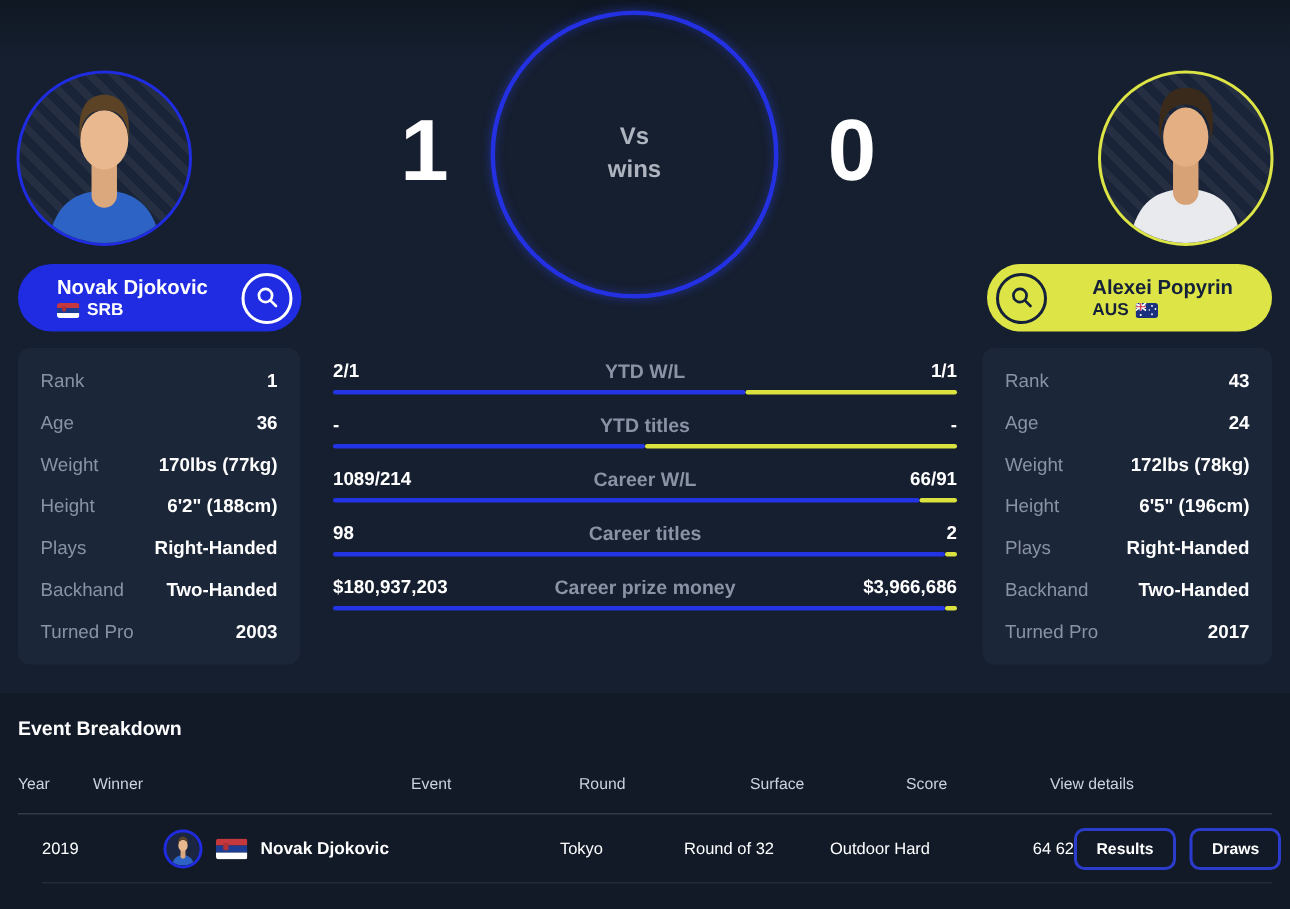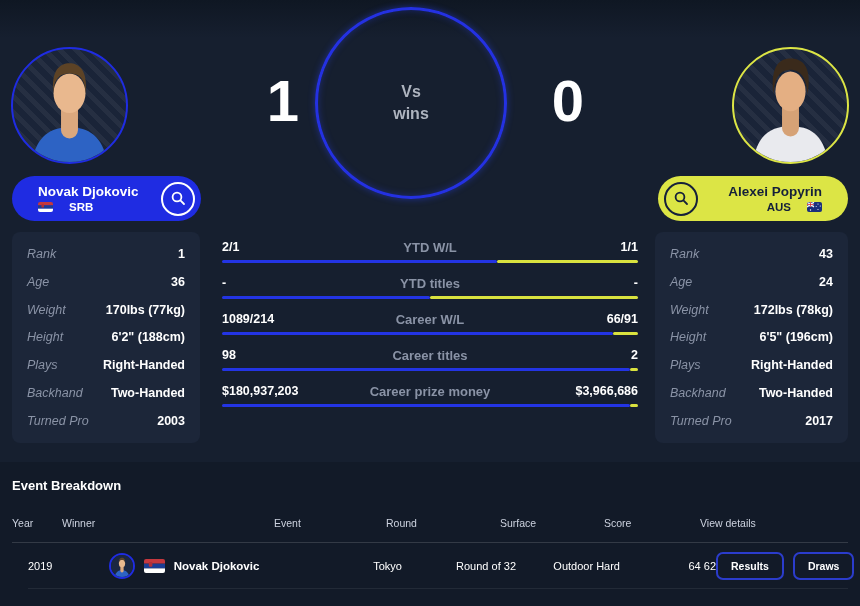--- a/index.html
+++ b/index.html
@@ -36,56 +36,56 @@
   .avatar svg{position:absolute;left:0;top:0;width:100%;height:100%;}
   
   .big-score{
     position:absolute;top:72px;width:70px;text-align:center;
     font-size:58px;font-weight:bold;color:#fff;line-height:1;
   }
   .big-score.left{left:248px;}
   .big-score.right{left:533px;}
   
   .vs-circle{
-    position:absolute;left:315px;top:7px;width:192px;height:192px;
+    position:absolute;left:327px;top:7px;width:192px;height:192px;
     border-radius:50%;border:3px solid #2431e2;
     box-shadow:0 0 7px rgba(45,70,255,.45), inset 0 0 7px rgba(45,70,255,.35);
     display:flex;flex-direction:column;align-items:center;justify-content:center;
     color:#aeb4bf;font-weight:bold;font-size:16px;line-height:1.35;
   }
   
   .pill{
     position:absolute;top:176px;height:45px;border-radius:23px;
     display:flex;align-items:center;
   }
   .pill-left{left:12px;width:189px;background:var(--accent-blue);color:#fff;padding:0 6px 0 26px;}
   .pill-right{left:658px;width:190px;background:var(--accent-lime);color:#15203a;padding:0 26px 0 6px;}
   .pill .who{display:flex;flex-direction:column;gap:2px;}
   .pill-left .who{align-items:flex-start;}
-  .pill-right .who{align-items:flex-end;margin-left:auto;}
+  .pill-right .who{margin-left:auto;}
   .pill .who .name{font-size:13.5px;font-weight:bold;white-space:nowrap;}
-  .pill .who .country{font-size:11.5px;font-weight:bold;display:flex;align-items:center;gap:16px;}
+  .pill .who .country{font-size:11.5px;font-weight:bold;display:flex;align-items:center;gap:5px;}
   .search-btn{
     width:34px;height:34px;border-radius:50%;flex:0 0 34px;
     border:2px solid currentColor;background:transparent;color:inherit;
     display:flex;align-items:center;justify-content:center;cursor:pointer;padding:0;
   }
   .pill-left .search-btn{margin-left:auto;}
   .pill-right .search-btn{margin-right:auto;}
   .flag{display:inline-block;border-radius:2px;overflow:hidden;line-height:0;}
   
   .panel{
     position:absolute;top:232px;height:211px;background:var(--panel-bg);
     border-radius:8px;padding:8px 15px;display:flex;flex-direction:column;
     justify-content:space-around;
   }
   .panel-left{left:12px;width:188px;}
   .panel-right{left:655px;width:193px;}
   .stat-row{display:flex;justify-content:space-between;align-items:center;font-size:12.5px;}
-  .stat-row .lbl{color:var(--label-gray);font-style:italic;}
+  .stat-row .lbl{color:var(--label-gray);}
   .stat-row .val{color:#fff;font-weight:bold;text-align:right;}
   
   .comparison{position:absolute;left:222px;top:240px;width:416px;}
   .comp-row{margin-bottom:13px;}
   .comp-vals{
     display:flex;justify-content:space-between;align-items:baseline;
     font-size:12.5px;font-weight:bold;margin-bottom:6px;
   }
   .comp-vals .mid{color:var(--label-gray);font-weight:bold;font-size:13px;
     position:absolute;left:0;right:0;text-align:center;}

